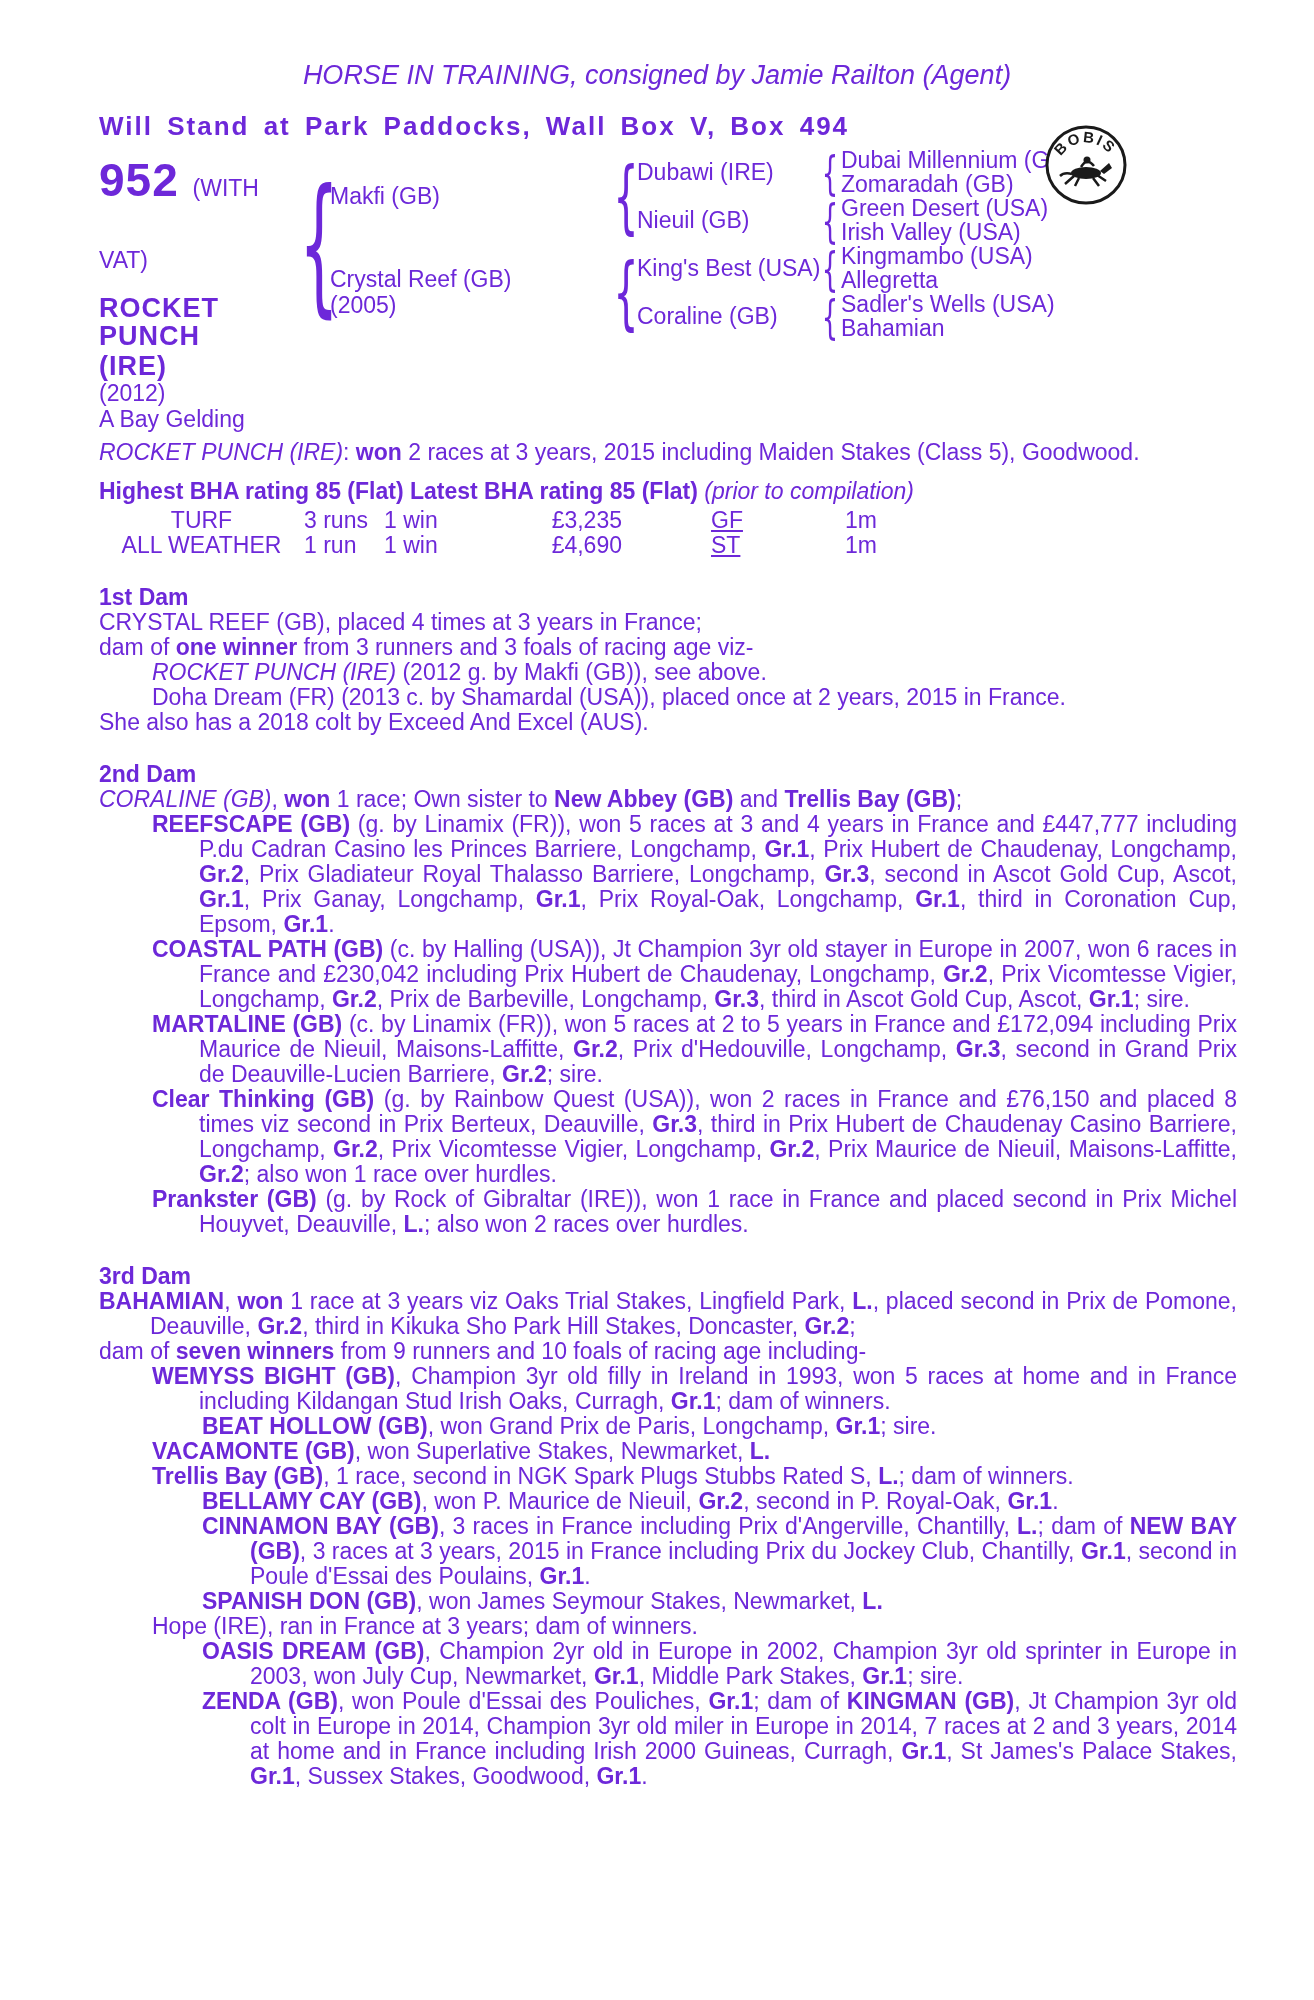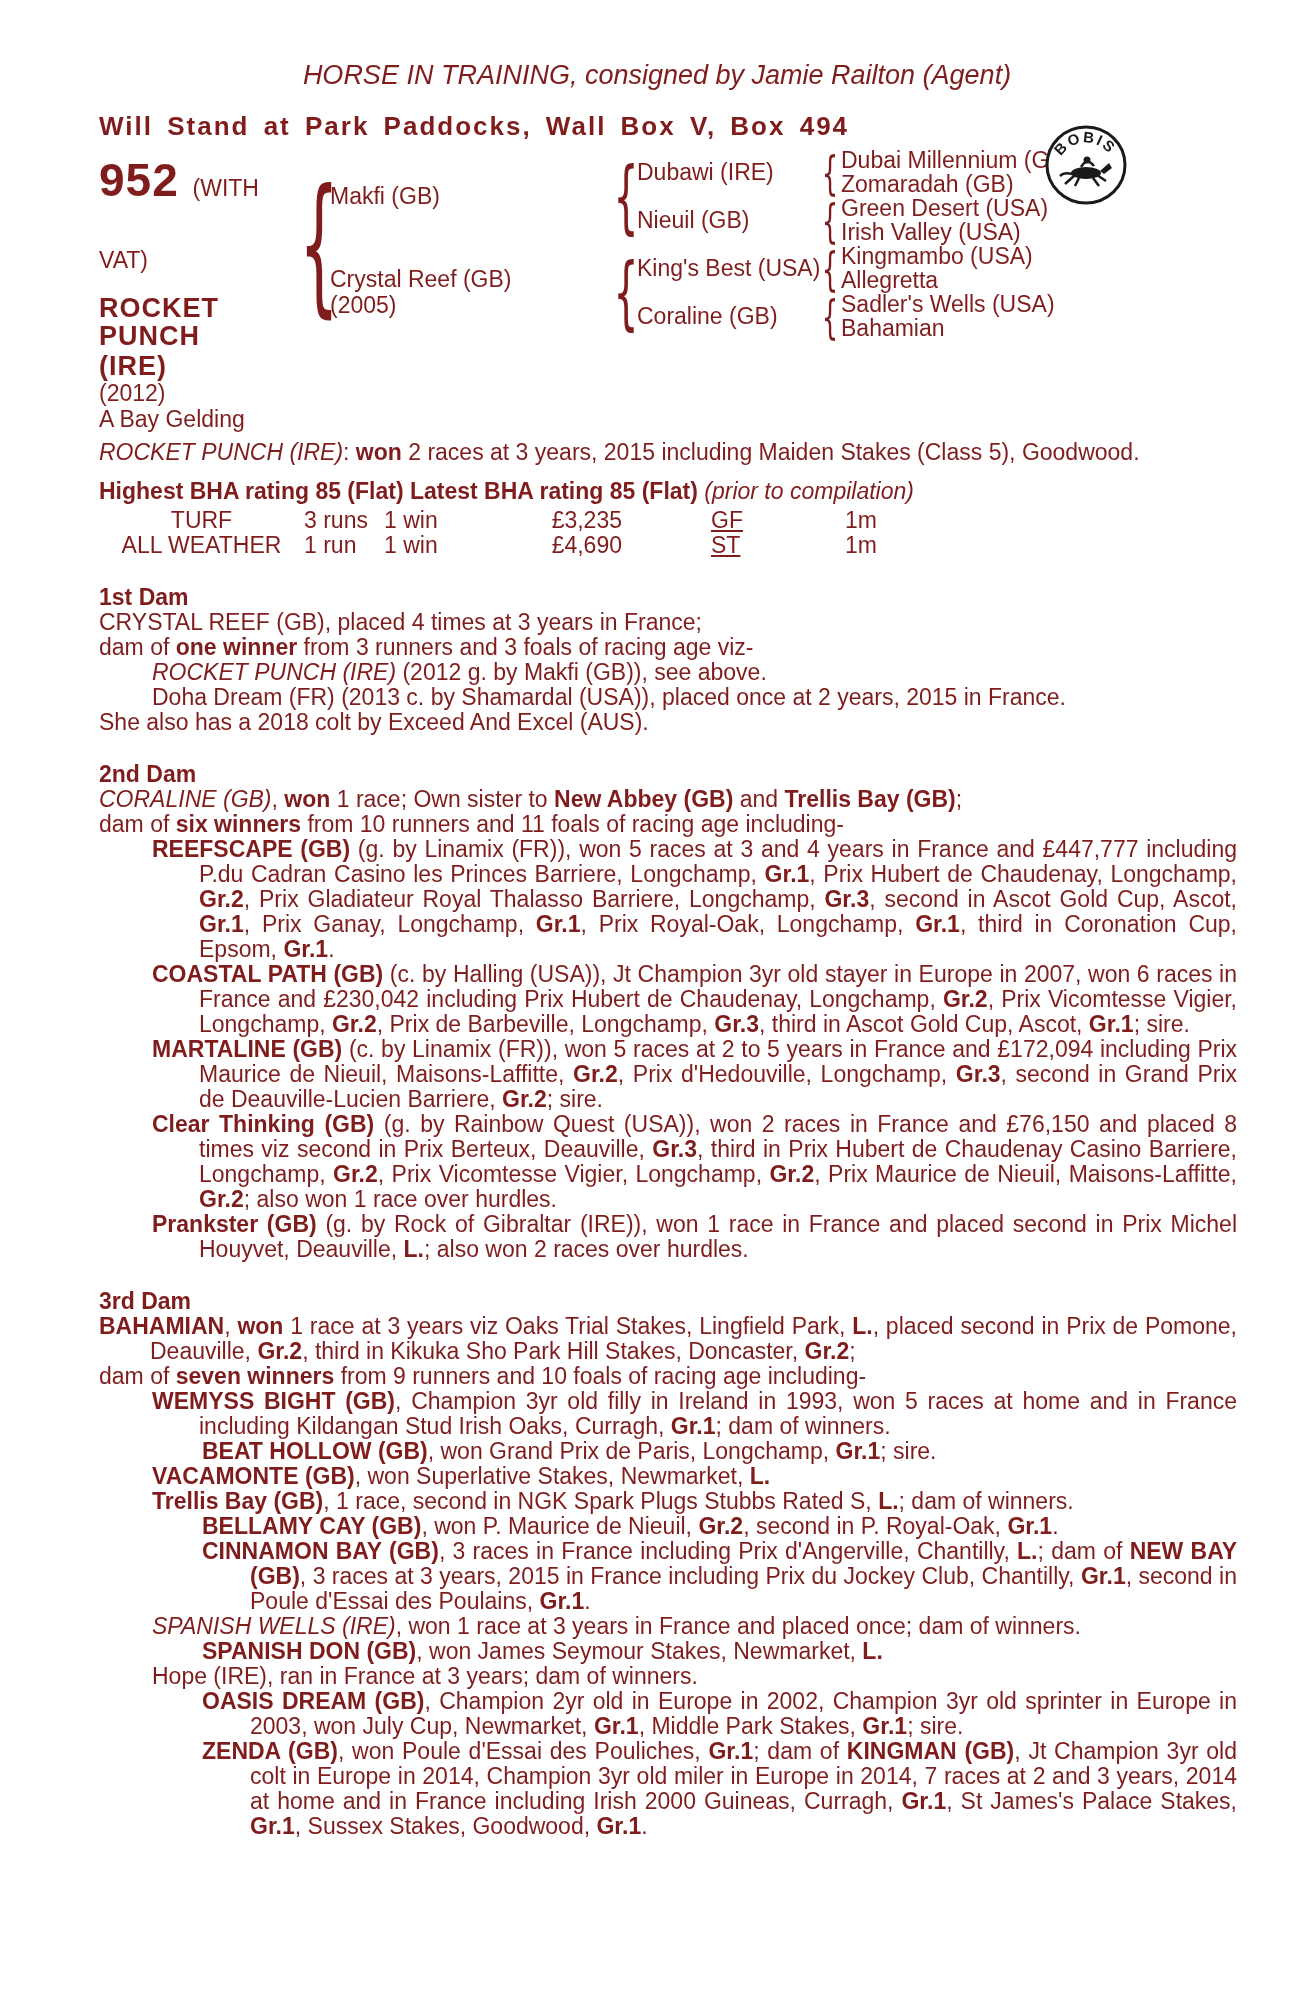--- a/index.html
+++ b/index.html
@@ -1,20 +1,20 @@
 <!DOCTYPE html>
 <html><head>
 <meta charset="utf-8">
 <style>
   html,body{margin:0;padding:0;background:#e8e8e8;}
   .page{
     position:relative;
     width:1314px;height:2000px;
     background:#ffffff;
-    color:#7f1d1d;
+    color:#6d28d9;
     font-family:"Liberation Sans", sans-serif;
     font-size:23px;
     line-height:25px;
     overflow:hidden;
     margin:0 auto;
   }
   .seg-b{font-weight:bold;}
   .seg-i{font-style:italic;}
 
   .title{
@@ -211,38 +211,36 @@
           <div class="sec-title">1st Dam</div>
           <div class="para p0"><span>CRYSTAL REEF (GB), placed 4 times at 3 years in France;</span></div>
           <div class="para p0"><span>dam of </span><span class="seg-b">one winner</span><span> from 3 runners and 3 foals of racing age viz-</span></div>
           <div class="para off1"><span class="seg-i">ROCKET PUNCH (IRE)</span><span> (2012 g. by Makfi (GB)), see above.</span></div>
           <div class="para off1"><span>Doha Dream (FR) (2013 c. by Shamardal (USA)), placed once at 2 years, 2015 in France.</span></div>
           <div class="para p0"><span>She also has a 2018 colt by Exceed And Excel (AUS).</span></div>
         </div>
         <div class="section">
           <div class="sec-title">2nd Dam</div>
           <div class="para p0"><span class="seg-i">CORALINE (GB)</span><span>, </span><span class="seg-b">won</span><span> 1 race; Own sister to </span><span class="seg-b">New Abbey (GB)</span><span> and </span><span class="seg-b">Trellis Bay (GB)</span><span>;</span></div>
-          <div class="para p0"><span>dam of </span><span class="seg-b">six winners</span><span> from 10 runners and 11 foals of racing age including-</span></div>
           <div class="para off1"><span class="seg-b">REEFSCAPE (GB)</span><span> (g. by Linamix (FR)), won 5 races at 3 and 4 years in France and £447,777 including P.du Cadran Casino les Princes Barriere, Longchamp, </span><span class="seg-b">Gr.1</span><span>, Prix Hubert de Chaudenay, Longchamp, </span><span class="seg-b">Gr.2</span><span>, Prix Gladiateur Royal Thalasso Barriere, Longchamp, </span><span class="seg-b">Gr.3</span><span>, second in Ascot Gold Cup, Ascot, </span><span class="seg-b">Gr.1</span><span>, Prix Ganay, Longchamp, </span><span class="seg-b">Gr.1</span><span>, Prix Royal-Oak, Longchamp, </span><span class="seg-b">Gr.1</span><span>, third in Coronation Cup, Epsom, </span><span class="seg-b">Gr.1</span><span>.</span></div>
           <div class="para off1"><span class="seg-b">COASTAL PATH (GB)</span><span> (c. by Halling (USA)), Jt Champion 3yr old stayer in Europe in 2007, won 6 races in France and £230,042 including Prix Hubert de Chaudenay, Longchamp, </span><span class="seg-b">Gr.2</span><span>, Prix Vicomtesse Vigier, Longchamp, </span><span class="seg-b">Gr.2</span><span>, Prix de Barbeville, Longchamp, </span><span class="seg-b">Gr.3</span><span>, third in Ascot Gold Cup, Ascot, </span><span class="seg-b">Gr.1</span><span>; sire.</span></div>
           <div class="para off1"><span class="seg-b">MARTALINE (GB)</span><span> (c. by Linamix (FR)), won 5 races at 2 to 5 years in France and £172,094 including Prix Maurice de Nieuil, Maisons-Laffitte, </span><span class="seg-b">Gr.2</span><span>, Prix d'Hedouville, Longchamp, </span><span class="seg-b">Gr.3</span><span>, second in Grand Prix de Deauville-Lucien Barriere, </span><span class="seg-b">Gr.2</span><span>; sire.</span></div>
           <div class="para off1"><span class="seg-b">Clear Thinking (GB)</span><span> (g. by Rainbow Quest (USA)), won 2 races in France and £76,150 and placed 8 times viz second in Prix Berteux, Deauville, </span><span class="seg-b">Gr.3</span><span>, third in Prix Hubert de Chaudenay Casino Barriere, Longchamp, </span><span class="seg-b">Gr.2</span><span>, Prix Vicomtesse Vigier, Longchamp, </span><span class="seg-b">Gr.2</span><span>, Prix Maurice de Nieuil, Maisons-Laffitte, </span><span class="seg-b">Gr.2</span><span>; also won 1 race over hurdles.</span></div>
           <div class="para off1"><span class="seg-b">Prankster (GB)</span><span> (g. by Rock of Gibraltar (IRE)), won 1 race in France and placed second in Prix Michel Houyvet, Deauville, </span><span class="seg-b">L.</span><span>; also won 2 races over hurdles.</span></div>
         </div>
         <div class="section">
           <div class="sec-title">3rd Dam</div>
           <div class="para p0"><span class="seg-b">BAHAMIAN</span><span>, </span><span class="seg-b">won</span><span> 1 race at 3 years viz Oaks Trial Stakes, Lingfield Park, </span><span class="seg-b">L.</span><span>, placed second in Prix de Pomone, Deauville, </span><span class="seg-b">Gr.2</span><span>, third in Kikuka Sho Park Hill Stakes, Doncaster, </span><span class="seg-b">Gr.2</span><span>;</span></div>
           <div class="para p0"><span>dam of </span><span class="seg-b">seven winners</span><span> from 9 runners and 10 foals of racing age including-</span></div>
           <div class="para off1"><span class="seg-b">WEMYSS BIGHT (GB)</span><span>, Champion 3yr old filly in Ireland in 1993, won 5 races at home and in France including Kildangan Stud Irish Oaks, Curragh, </span><span class="seg-b">Gr.1</span><span>; dam of winners.</span></div>
           <div class="para off2"><span class="seg-b">BEAT HOLLOW (GB)</span><span>, won Grand Prix de Paris, Longchamp, </span><span class="seg-b">Gr.1</span><span>; sire.</span></div>
           <div class="para off1"><span class="seg-b">VACAMONTE (GB)</span><span>, won Superlative Stakes, Newmarket, </span><span class="seg-b">L.</span></div>
           <div class="para off1"><span class="seg-b">Trellis Bay (GB)</span><span>, 1 race, second in NGK Spark Plugs Stubbs Rated S, </span><span class="seg-b">L.</span><span>; dam of winners.</span></div>
           <div class="para off2"><span class="seg-b">BELLAMY CAY (GB)</span><span>, won P. Maurice de Nieuil, </span><span class="seg-b">Gr.2</span><span>, second in P. Royal-Oak, </span><span class="seg-b">Gr.1</span><span>.</span></div>
           <div class="para off2"><span class="seg-b">CINNAMON BAY (GB)</span><span>, 3 races in France including Prix d'Angerville, Chantilly, </span><span class="seg-b">L.</span><span>; dam of </span><span class="seg-b">NEW BAY (GB)</span><span>, 3 races at 3 years, 2015 in France including Prix du Jockey Club, Chantilly, </span><span class="seg-b">Gr.1</span><span>, second in Poule d'Essai des Poulains, </span><span class="seg-b">Gr.1</span><span>.</span></div>
-          <div class="para off1"><span class="seg-i">SPANISH WELLS (IRE)</span><span>, won 1 race at 3 years in France and placed once; dam of winners.</span></div>
           <div class="para off2"><span class="seg-b">SPANISH DON (GB)</span><span>, won James Seymour Stakes, Newmarket, </span><span class="seg-b">L.</span></div>
           <div class="para off1"><span>Hope (IRE), ran in France at 3 years; dam of winners.</span></div>
           <div class="para off2"><span class="seg-b">OASIS DREAM (GB)</span><span>, Champion 2yr old in Europe in 2002, Champion 3yr old sprinter in Europe in 2003, won July Cup, Newmarket, </span><span class="seg-b">Gr.1</span><span>, Middle Park Stakes, </span><span class="seg-b">Gr.1</span><span>; sire.</span></div>
           <div class="para off2"><span class="seg-b">ZENDA (GB)</span><span>, won Poule d'Essai des Pouliches, </span><span class="seg-b">Gr.1</span><span>; dam of </span><span class="seg-b">KINGMAN (GB)</span><span>, Jt Champion 3yr old colt in Europe in 2014, Champion 3yr old miler in Europe in 2014, 7 races at 2 and 3 years, 2014 at home and in France including Irish 2000 Guineas, Curragh, </span><span class="seg-b">Gr.1</span><span>, St James's Palace Stakes, </span><span class="seg-b">Gr.1</span><span>, Sussex Stakes, Goodwood, </span><span class="seg-b">Gr.1</span><span>.</span></div>
         </div>
       </div>
 
   </div>
 </div>
 

